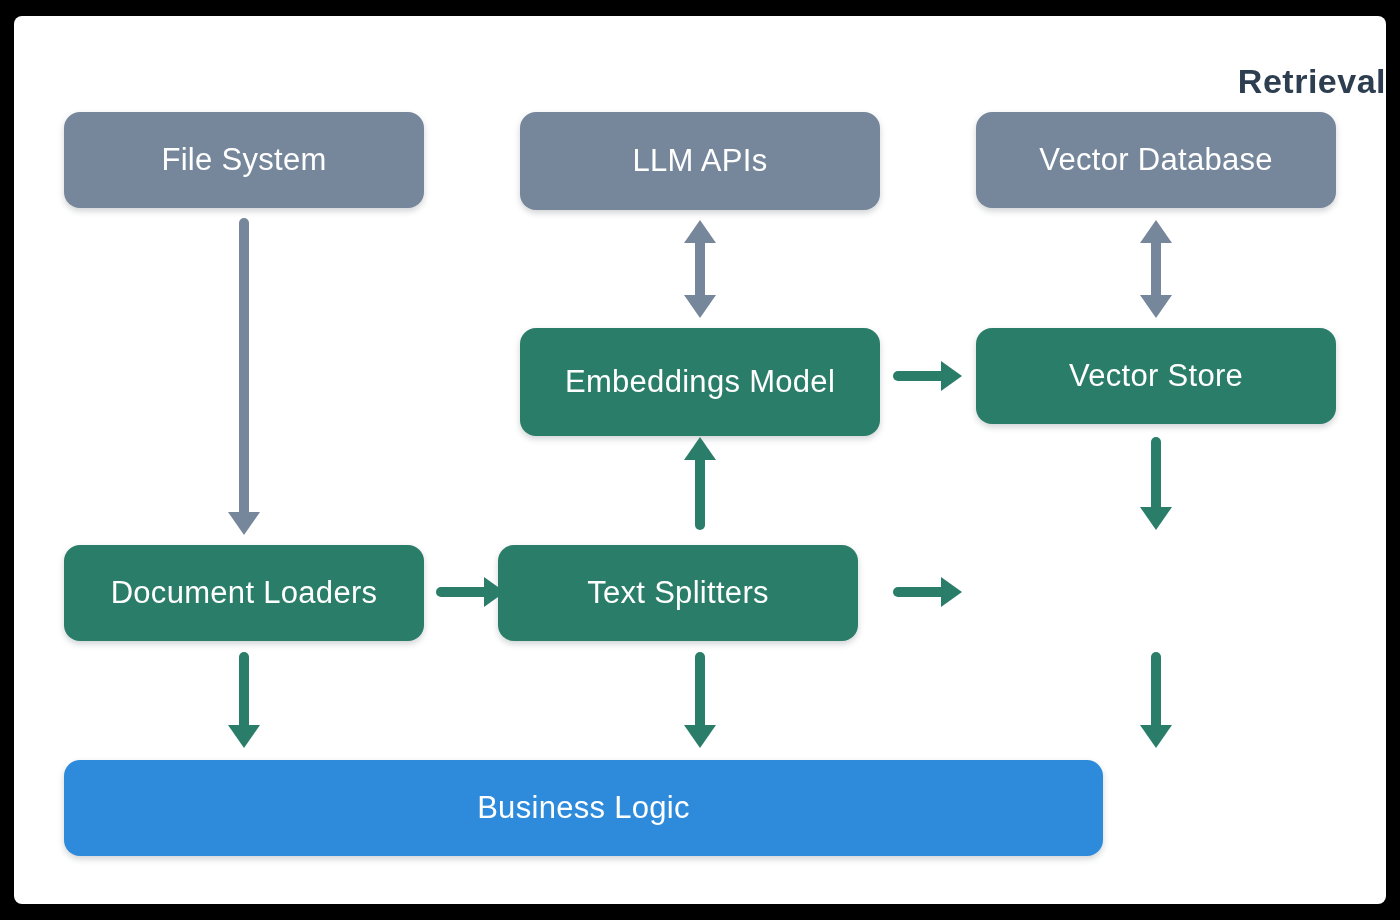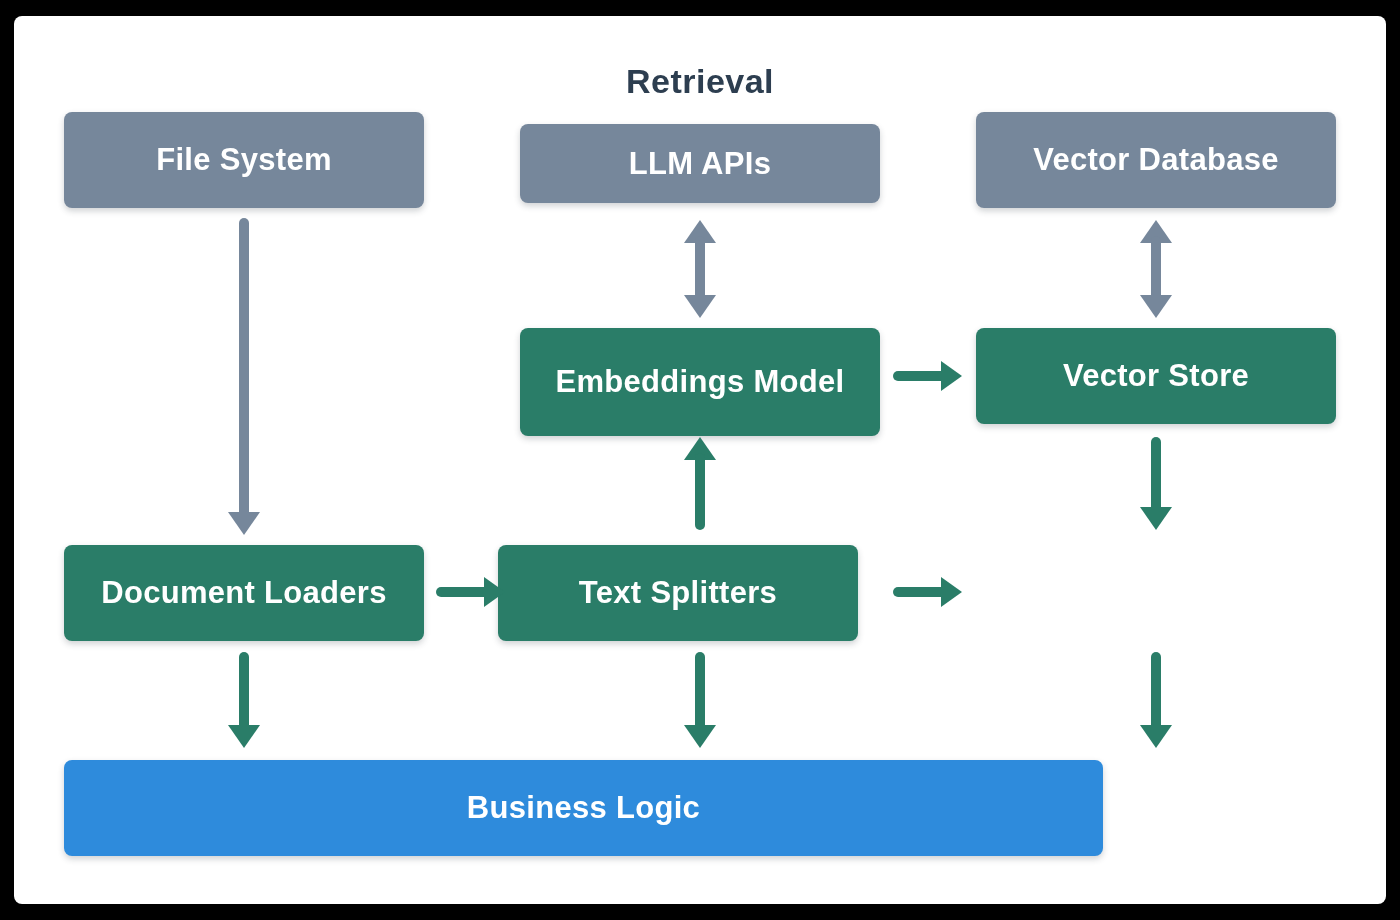--- a/index.html
+++ b/index.html
@@ -19,35 +19,35 @@
     height: 888px;
     background: var(--canvas-bg, #fff);
     border-radius: 8px;
   }
   .diagram-title {
     position: absolute;
     left: 0;
     right: 0;
     top: 46px;
     margin: 0;
-    text-align: center;
+    text-align: right;
     font-size: 34px;
     font-weight: 700;
     color: var(--title-text, #2D3E50);
     letter-spacing: 0.5px;
   }
   .node {
     position: absolute;
     display: flex;
     align-items: center;
     justify-content: center;
-    border-radius: 8px;
+    border-radius: 16px;
     color: var(--box-text, #fff);
     font-size: 31px;
-    font-weight: 700;
+    font-weight: 400;
     box-shadow: 0 3px 6px rgba(40, 50, 60, 0.22);
     letter-spacing: 0.3px;
   }
   .node.gray  { background: var(--gray-box,  #76879B); }
   .node.green { background: var(--green-box, #2A7D68); }
   .node.blue  { background: var(--blue-box,  #2E8BDC); }
 
   
   .arrow { position: absolute; }
   .arrow.gray  { --ac: var(--gray-arrow,  #76879B); }
@@ -93,21 +93,21 @@
 </head>
 <body>
 
 <div class="canvas">
 
   <h1 class="diagram-title">Retrieval</h1>
 
   <div class="node gray" style="left:50px;top:96px;width:360px;height:96px">
     <span>File System</span>
   </div>
-  <div class="node gray" style="left:506px;top:108px;width:360px;height:79px">
+  <div class="node gray" style="left:506px;top:96px;width:360px;height:98px">
     <span>LLM APIs</span>
   </div>
   <div class="node gray" style="left:962px;top:96px;width:360px;height:96px">
     <span>Vector Database</span>
   </div>
 
   <div class="node green" style="left:506px;top:312px;width:360px;height:108px">
     <span>Embeddings Model</span>
   </div>
   <div class="node green" style="left:50px;top:529px;width:360px;height:96px">

